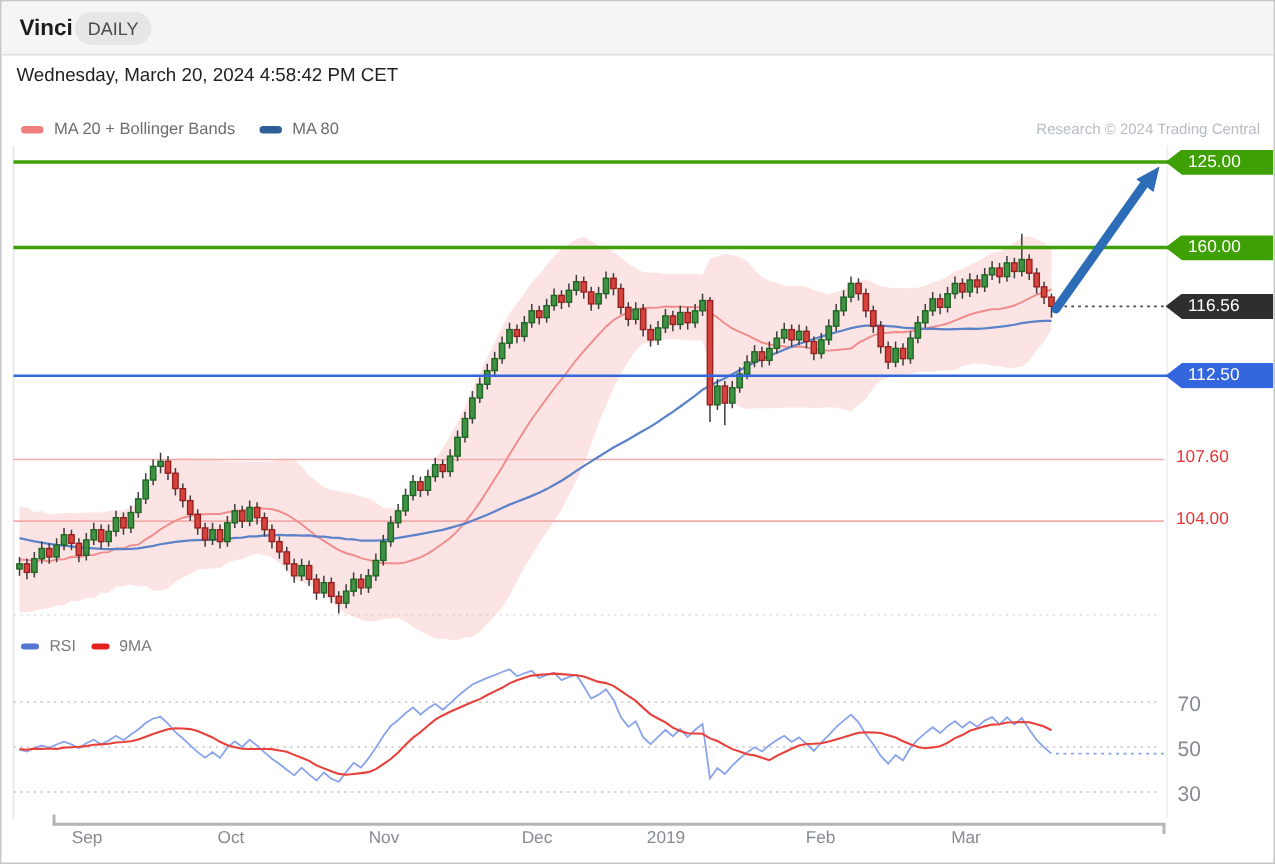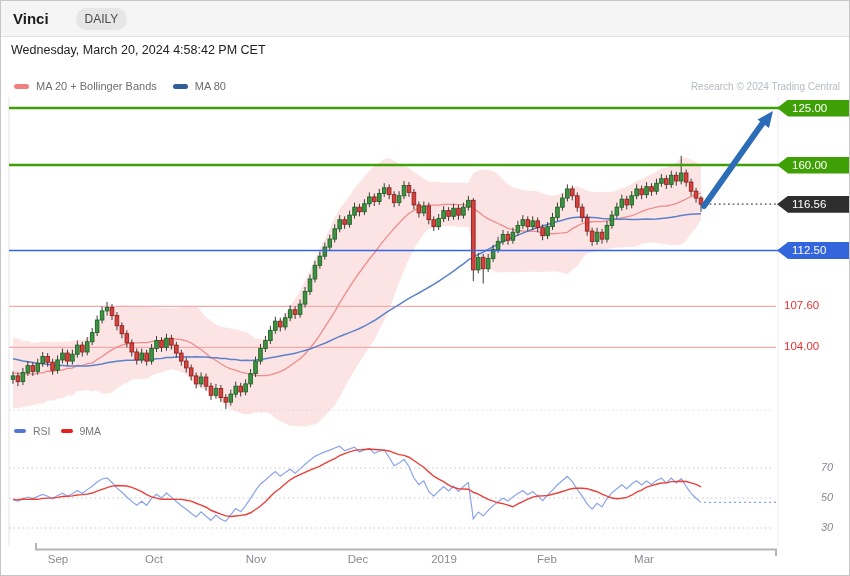--- a/index.html
+++ b/index.html
@@ -2,35 +2,35 @@
 <html><head>
 <meta charset="utf-8">
 <style>
   html,body{margin:0;padding:0;background:#fff;}
   .window{position:relative;width:850px;height:576px;border:1px solid #c6c6c6;box-sizing:border-box;
           background:#fff;font-family:"Liberation Sans",sans-serif;overflow:hidden;}
   .topbar{position:absolute;left:0;top:0;width:100%;height:36px;background:#f5f5f5;
           border-bottom:1px solid #e0e0e0;display:flex;align-items:center;gap:1px;
           padding-left:12px;box-sizing:border-box;}
   .title{font-size:15px;font-weight:700;color:#1c1c1c;}
-  .badge{background:#e6e6e6;color:#4a4a4a;font-size:12px;padding:4px 9px;border-radius:11px;margin-left:26px;}
+  .badge{background:#e6e6e6;color:#4a4a4a;font-size:12px;padding:4px 9px;border-radius:11px;}
   .dateline{position:absolute;left:10px;top:42px;font-size:12.5px;color:#222;}
   .legend{position:absolute;display:flex;align-items:center;font-size:11px;color:#6e6e6e;}
   .legend-main{left:13px;top:79px;}
   .legend-rsi{left:13px;top:424px;font-size:10.5px;color:#787878;}
   .sw{display:inline-block;width:15px;height:5px;border-radius:2.5px;margin-right:7px;}
   .legitem{display:flex;align-items:center;margin-right:16px;}
   .credit{position:absolute;right:9px;top:80px;font-size:10px;color:#b5bcc4;}
   svg{position:absolute;left:0;top:0;}
   .tag{position:absolute;left:776px;width:72px;height:17px;color:#fff;font-size:11.5px;
        line-height:17px;padding-left:15px;box-sizing:border-box;
        clip-path:polygon(0 50%,11px 0,100% 0,100% 100%,11px 100%);}
   .lvltext{position:absolute;left:783px;font-size:11.5px;}
   .xlab{position:absolute;top:552px;font-size:11.5px;color:#868b92;transform:translateX(-50%);}
-  .rsilab{position:absolute;left:820px;font-size:11px;color:#868b92;font-style:italic;}
+  .rsilab{position:absolute;left:784px;font-size:14px;color:#868b92;}
   .labels{position:absolute;left:0;top:0;width:100%;height:100%;pointer-events:none;}
 </style>
 </head>
 <body>
 
 <div class="window">
   <div class="topbar">
     <span class="title">Vinci</span>
     <span class="badge">DAILY</span>
   </div>

